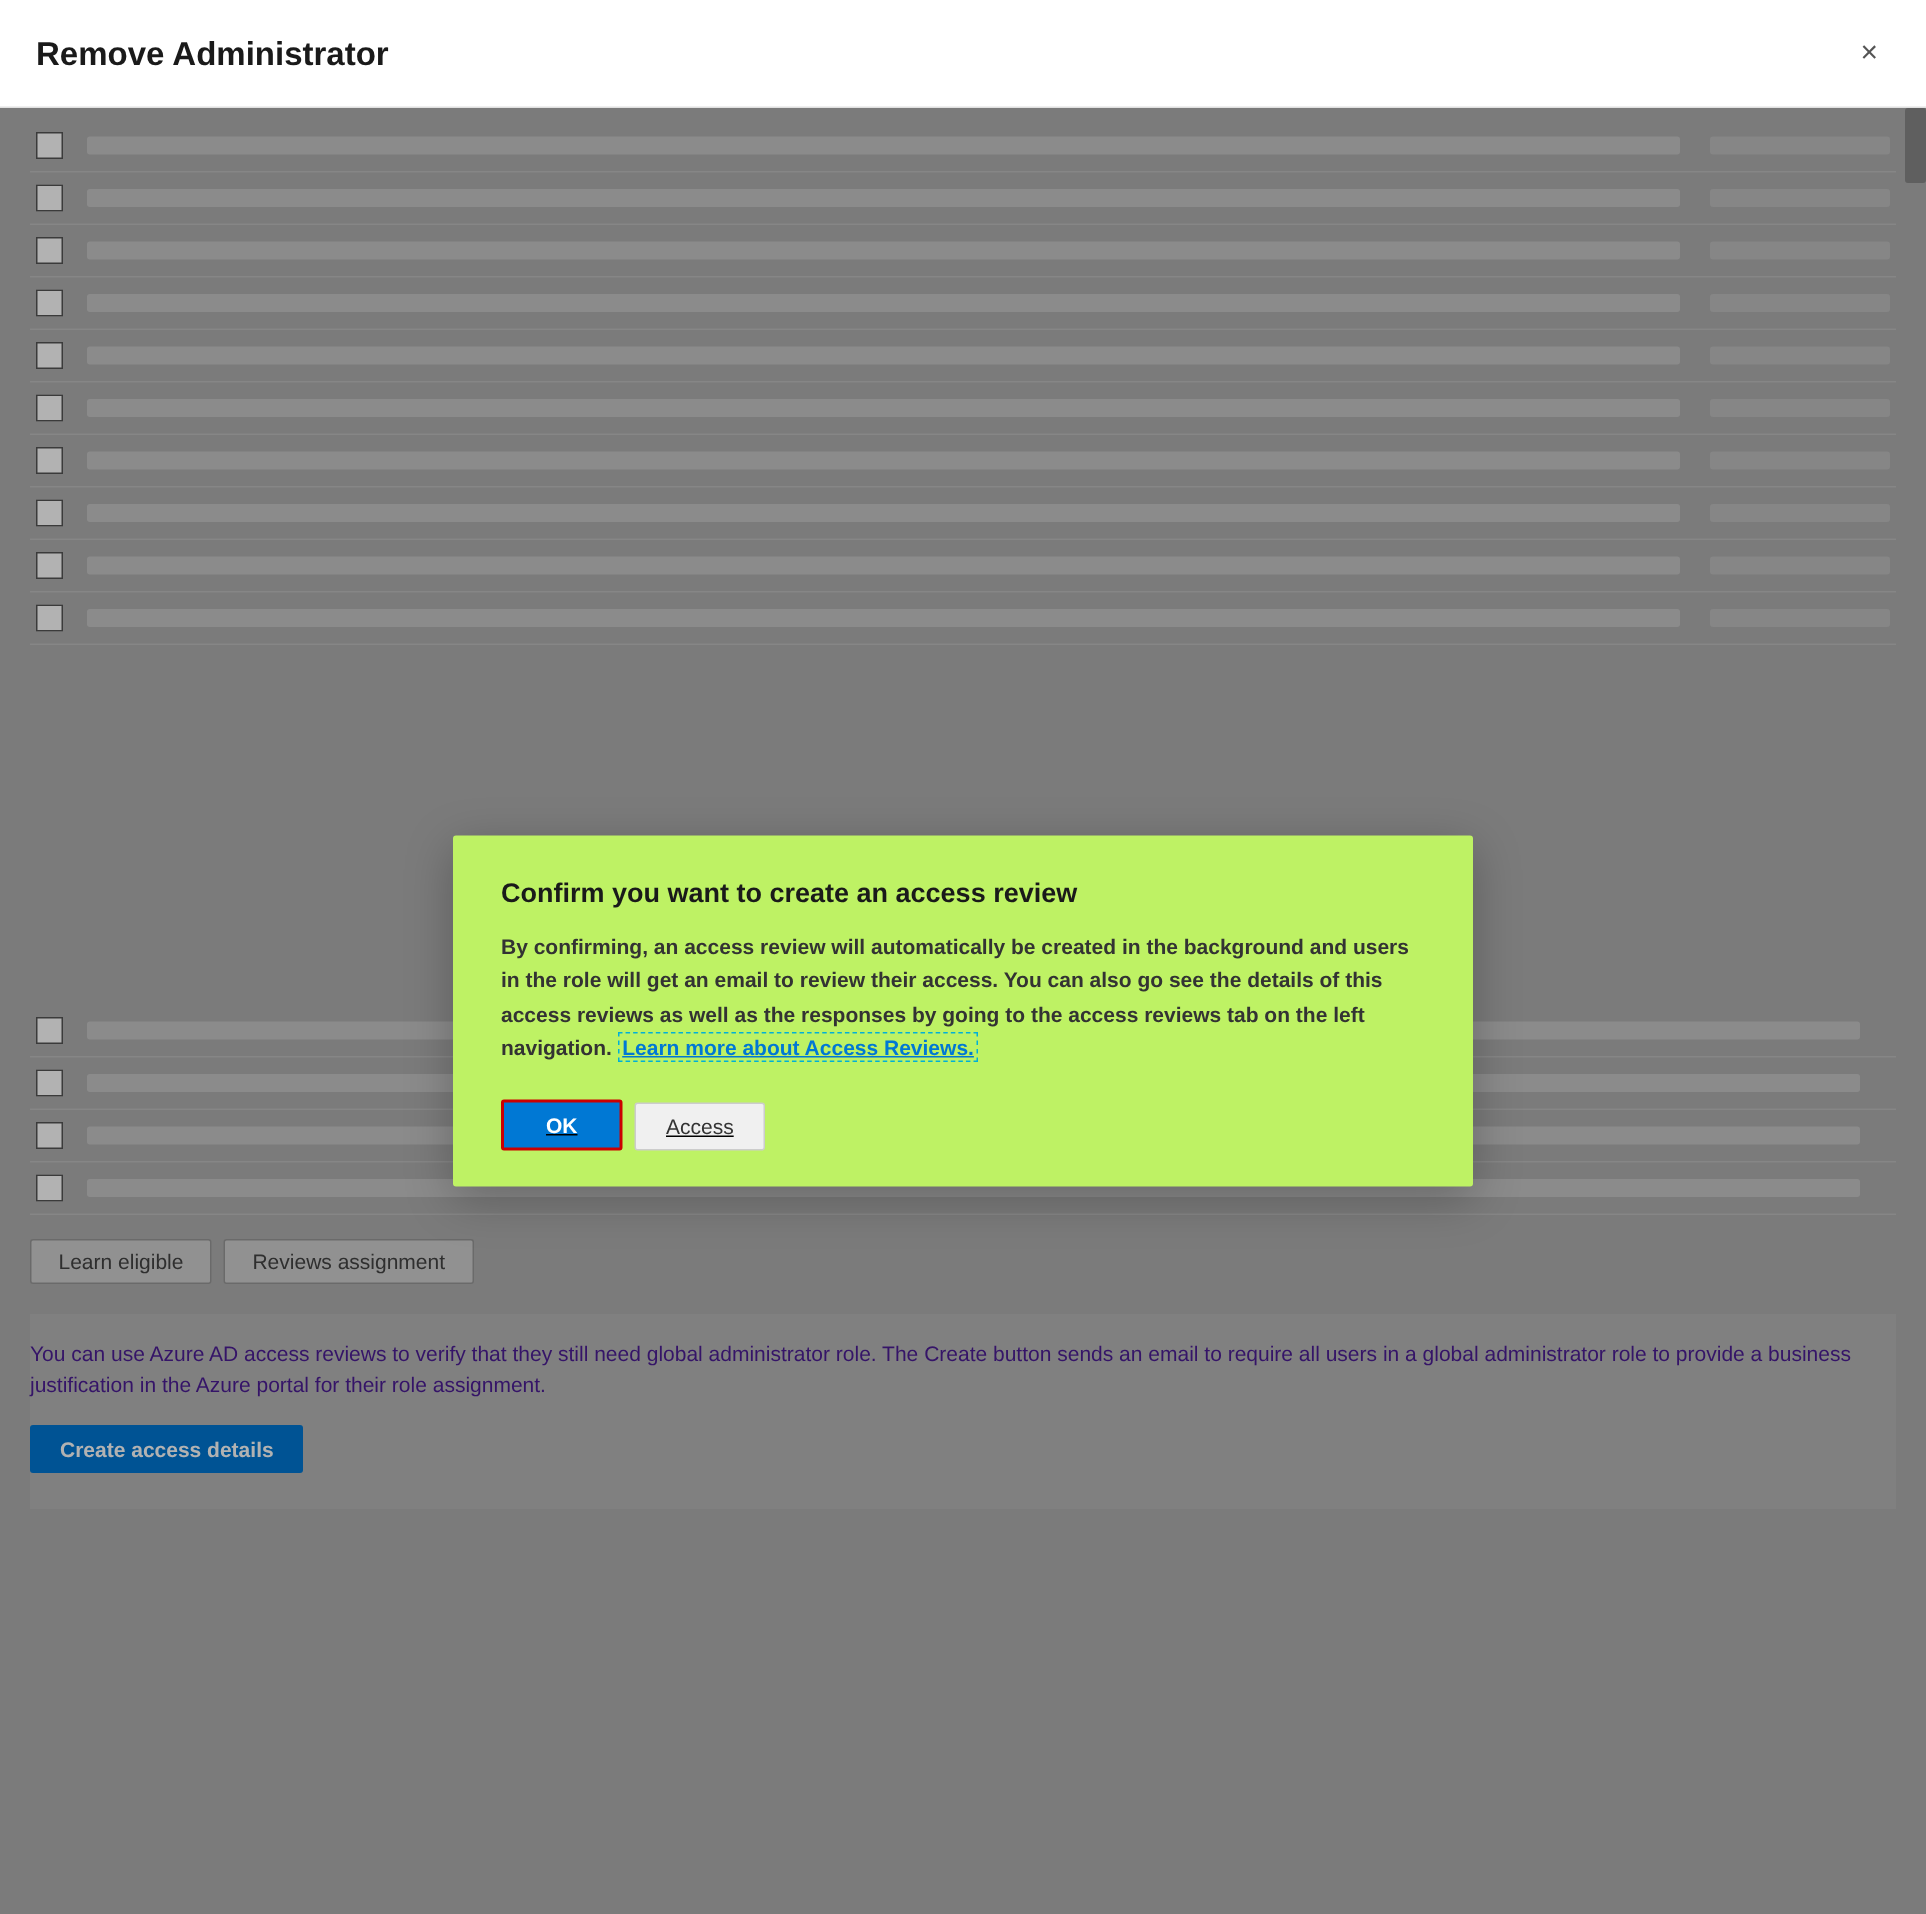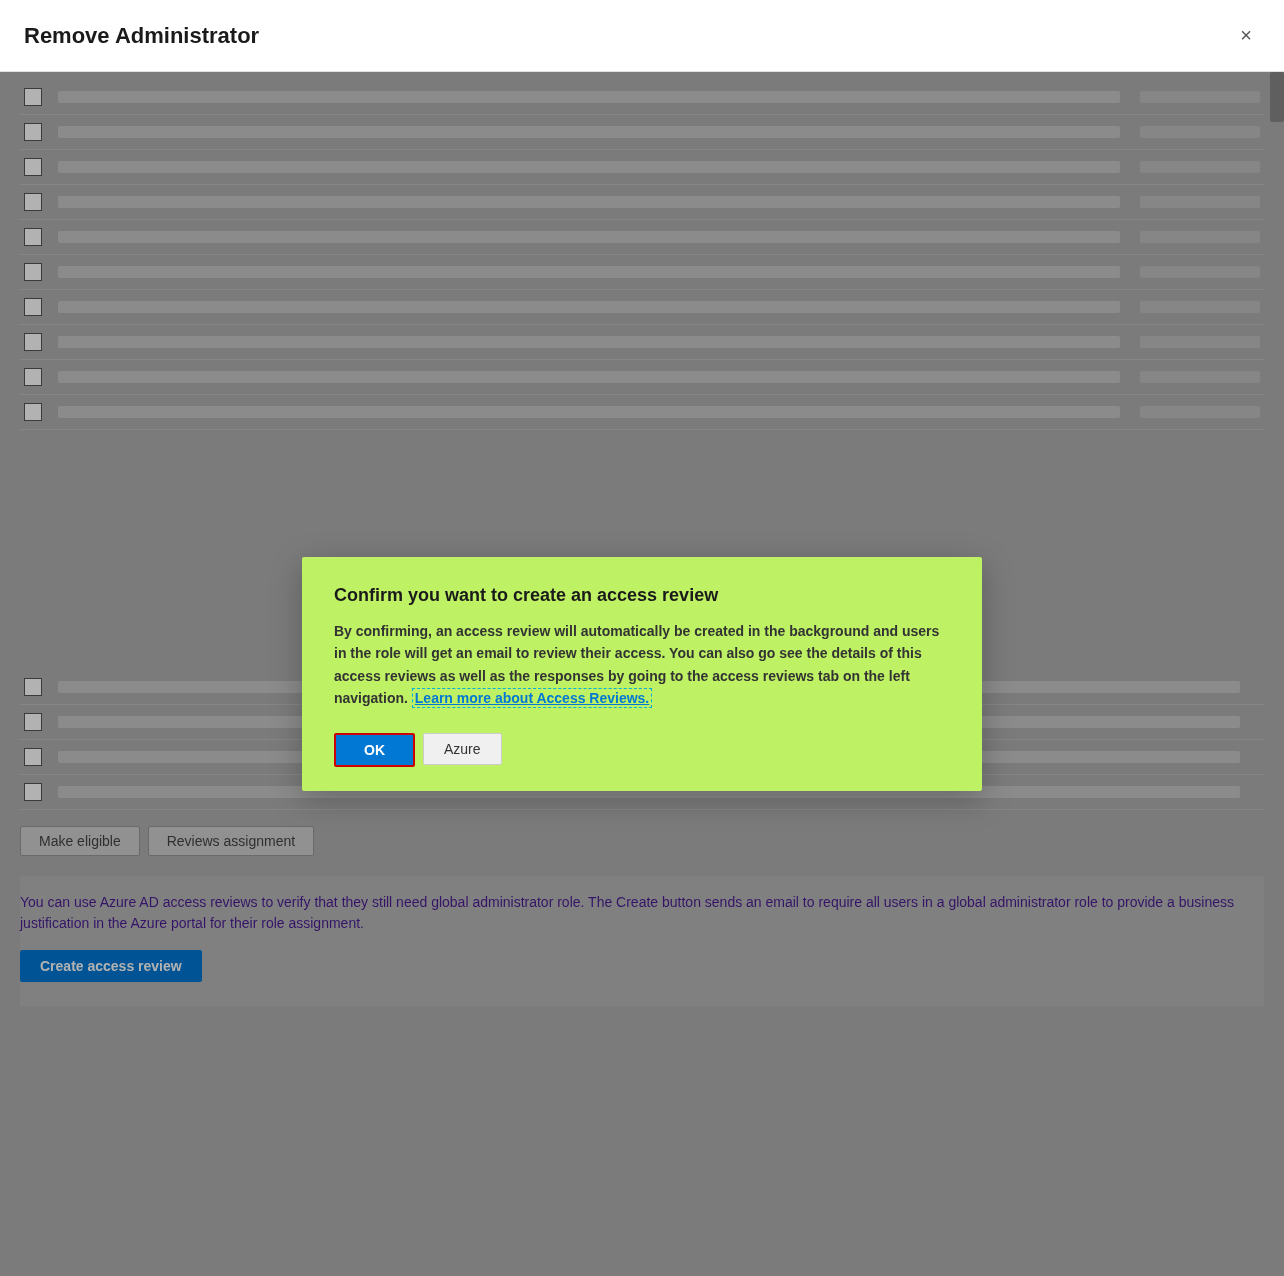--- a/index.html
+++ b/index.html
@@ -198,21 +198,22 @@
     .confirm-link {
       color: #0078d4;
       text-decoration: underline;
       cursor: pointer;
       border: 1.5px dashed #00b0d8;
       padding: 1px 2px;
     }
     .confirm-actions {
       display: flex;
       gap: 8px;
-      align-items: flex-start;
+      align-items: flex-end;
+      text-decoration: underline;
     }
     .btn-ok {
       background: #0078d4;
       color: #fff;
       border: 2px solid #c00;
       padding: 7px 28px;
       font-size: 14px;
       font-weight: 600;
       border-radius: 2px;
       cursor: pointer;
@@ -310,36 +311,36 @@
           <div class="checkbox-bg"></div>
           <div class="row-line"></div>
         </div>
         <div class="checkbox-row">
           <div class="checkbox-bg"></div>
           <div class="row-line"></div>
         </div>
       </div>
 
       <div class="action-buttons-bg">
-        <button class="btn-bg">Make eligible</button>
+        <button class="btn-bg">Learn eligible</button>
         <button class="btn-bg">Reviews assignment</button>
       </div>
 
       <div class="info-section">
         <div class="info-section-text">You can use Azure AD access reviews to verify that they still need global administrator role. The Create button sends an email to require all users in a global administrator role to provide a business justification in the Azure portal for their role assignment.</div>
-        <button class="create-review-btn">Create access review</button>
+        <button class="create-review-btn">Create access details</button>
       </div>
     </div>
 
     <div class="confirm-overlay">
       <div class="confirm-dialog">
         <div class="confirm-title">Confirm you want to create an access review</div>
         <div class="confirm-body">
           <span>By confirming, an access review will automatically be created in the background and users in the role will get an email to review their access. You can also go see the details of this access reviews as well as the responses by going to the access reviews tab on the left navigation. </span><a class="confirm-link">Learn more about Access Reviews.</a>
         </div>
         <div class="confirm-actions">
           <button class="btn-ok">OK</button>
-          <button class="btn-cancel">Azure</button>
+          <button class="btn-cancel">Access</button>
         </div>
       </div>
     </div>
   </div>
 </div>
 
 </body></html>

